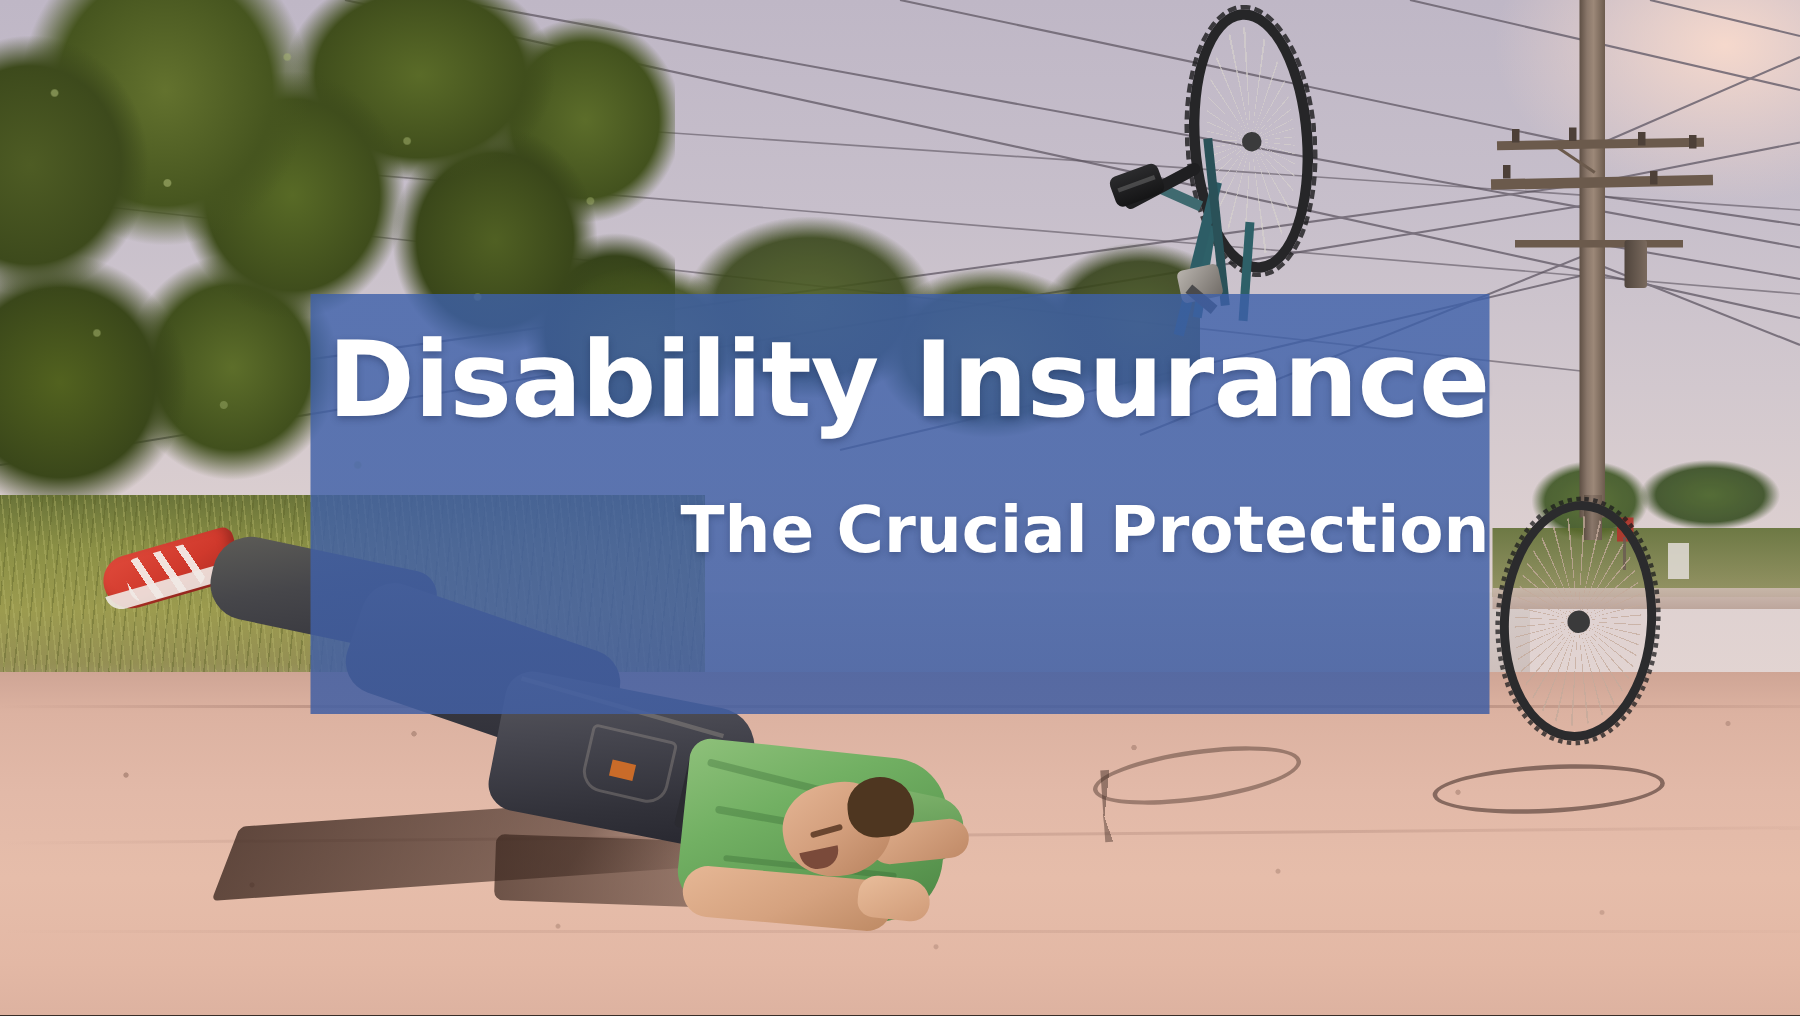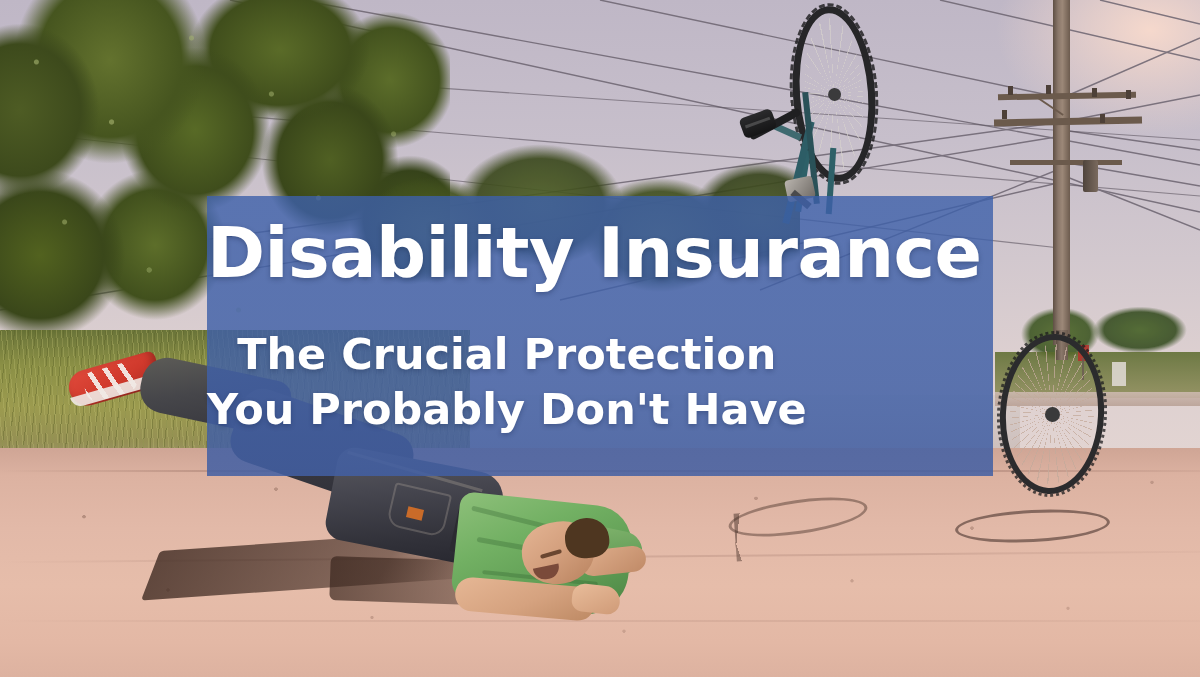--- a/index.html
+++ b/index.html
@@ -407,21 +407,21 @@
     background:linear-gradient(150deg,#dfae8c,#c08a67);
     border-radius:14px; transform:rotate(-6deg);
   }
 
   
   .overlay-panel {
     position:absolute;
     left:207px; top:196px; width:786px; height:280px;
     background:linear-gradient(to bottom, rgba(61,96,170,0.80) 0%, rgba(63,96,168,0.82) 45%, rgba(66,95,163,0.86) 100%);
     display:flex; flex-direction:column;
-    align-items:flex-start; justify-content:flex-start;
+    align-items:flex-end; justify-content:flex-start;
     padding-top:22px;
   }
 
   .title {
     color:#ffffff;
     font-family:"DejaVu Sans", sans-serif;
     font-weight:bold;
     font-size:70px;
     line-height:1.0;
     letter-spacing:-0.5px;
@@ -552,17 +552,16 @@
       <div class="arm-near"></div>
       <div class="hand-near"></div>
     </div>
 
   </div>
 
   <div class="overlay-panel">
     <div class="title">Disability Insurance</div>
     <div class="sub-block">
       <div class="sub-line">The Crucial Protection</div>
-      <div class="sub-line">You Probably Don't Have</div>
     </div>
   </div>
 
 </div>
 
 </body></html>

